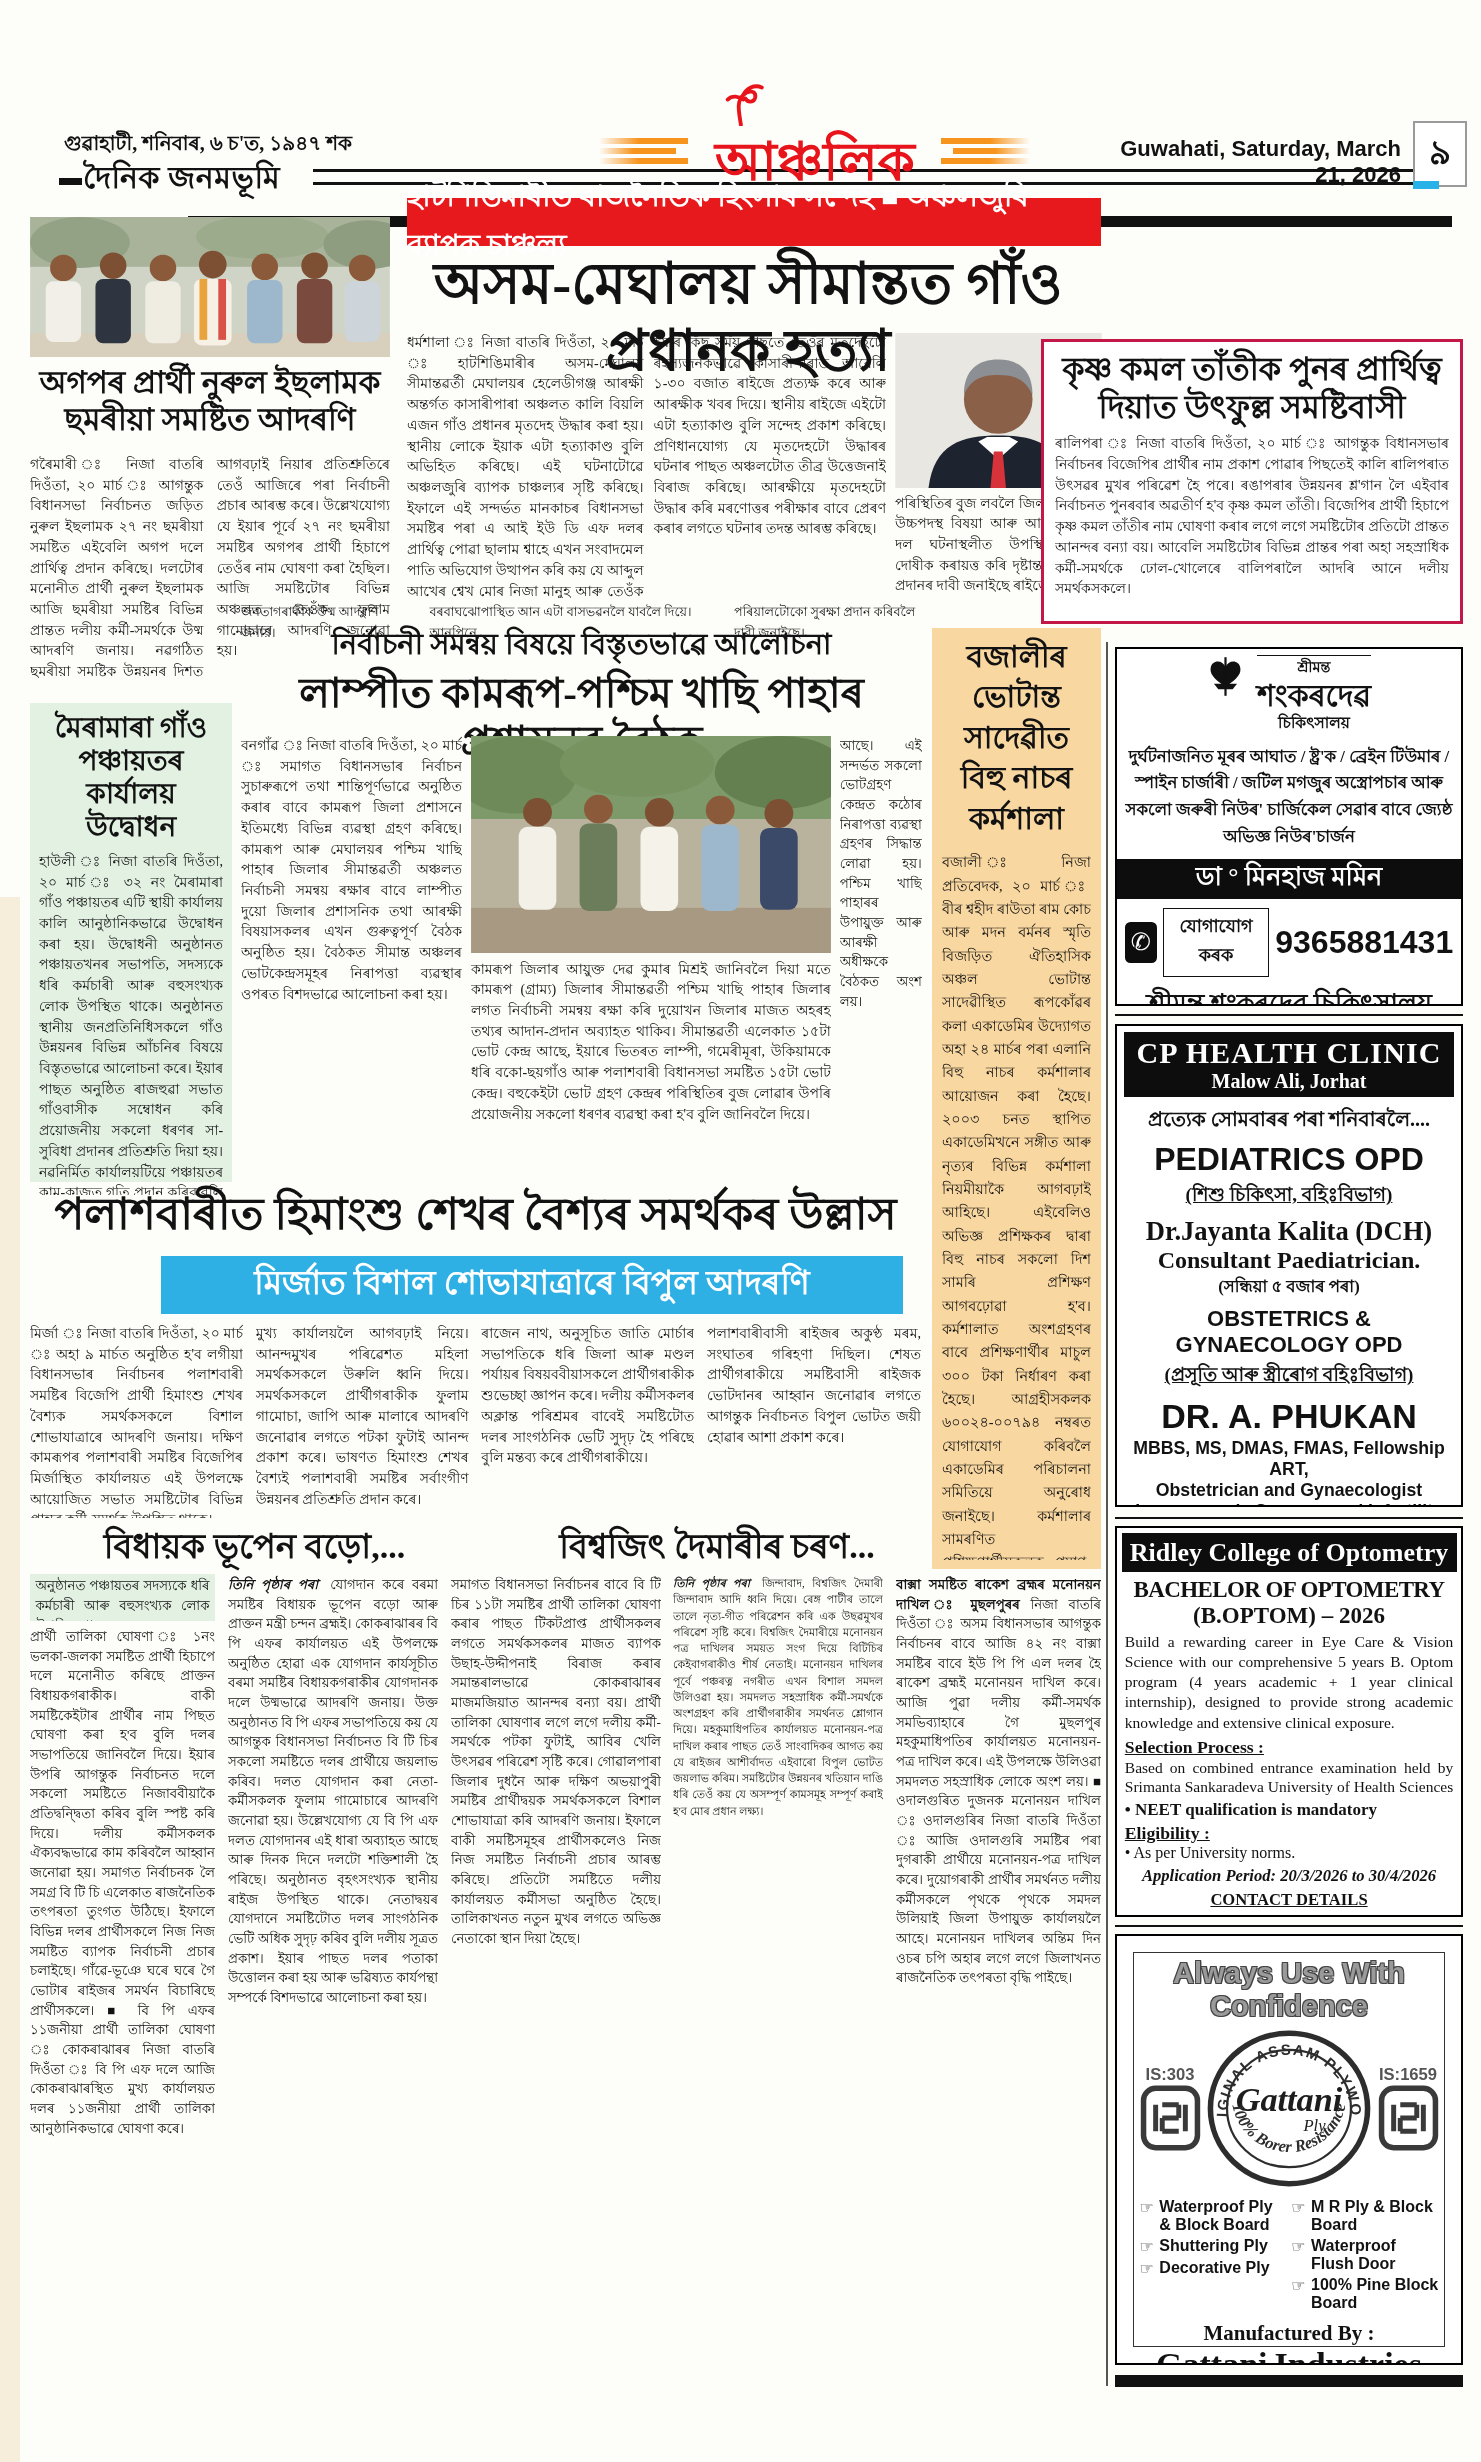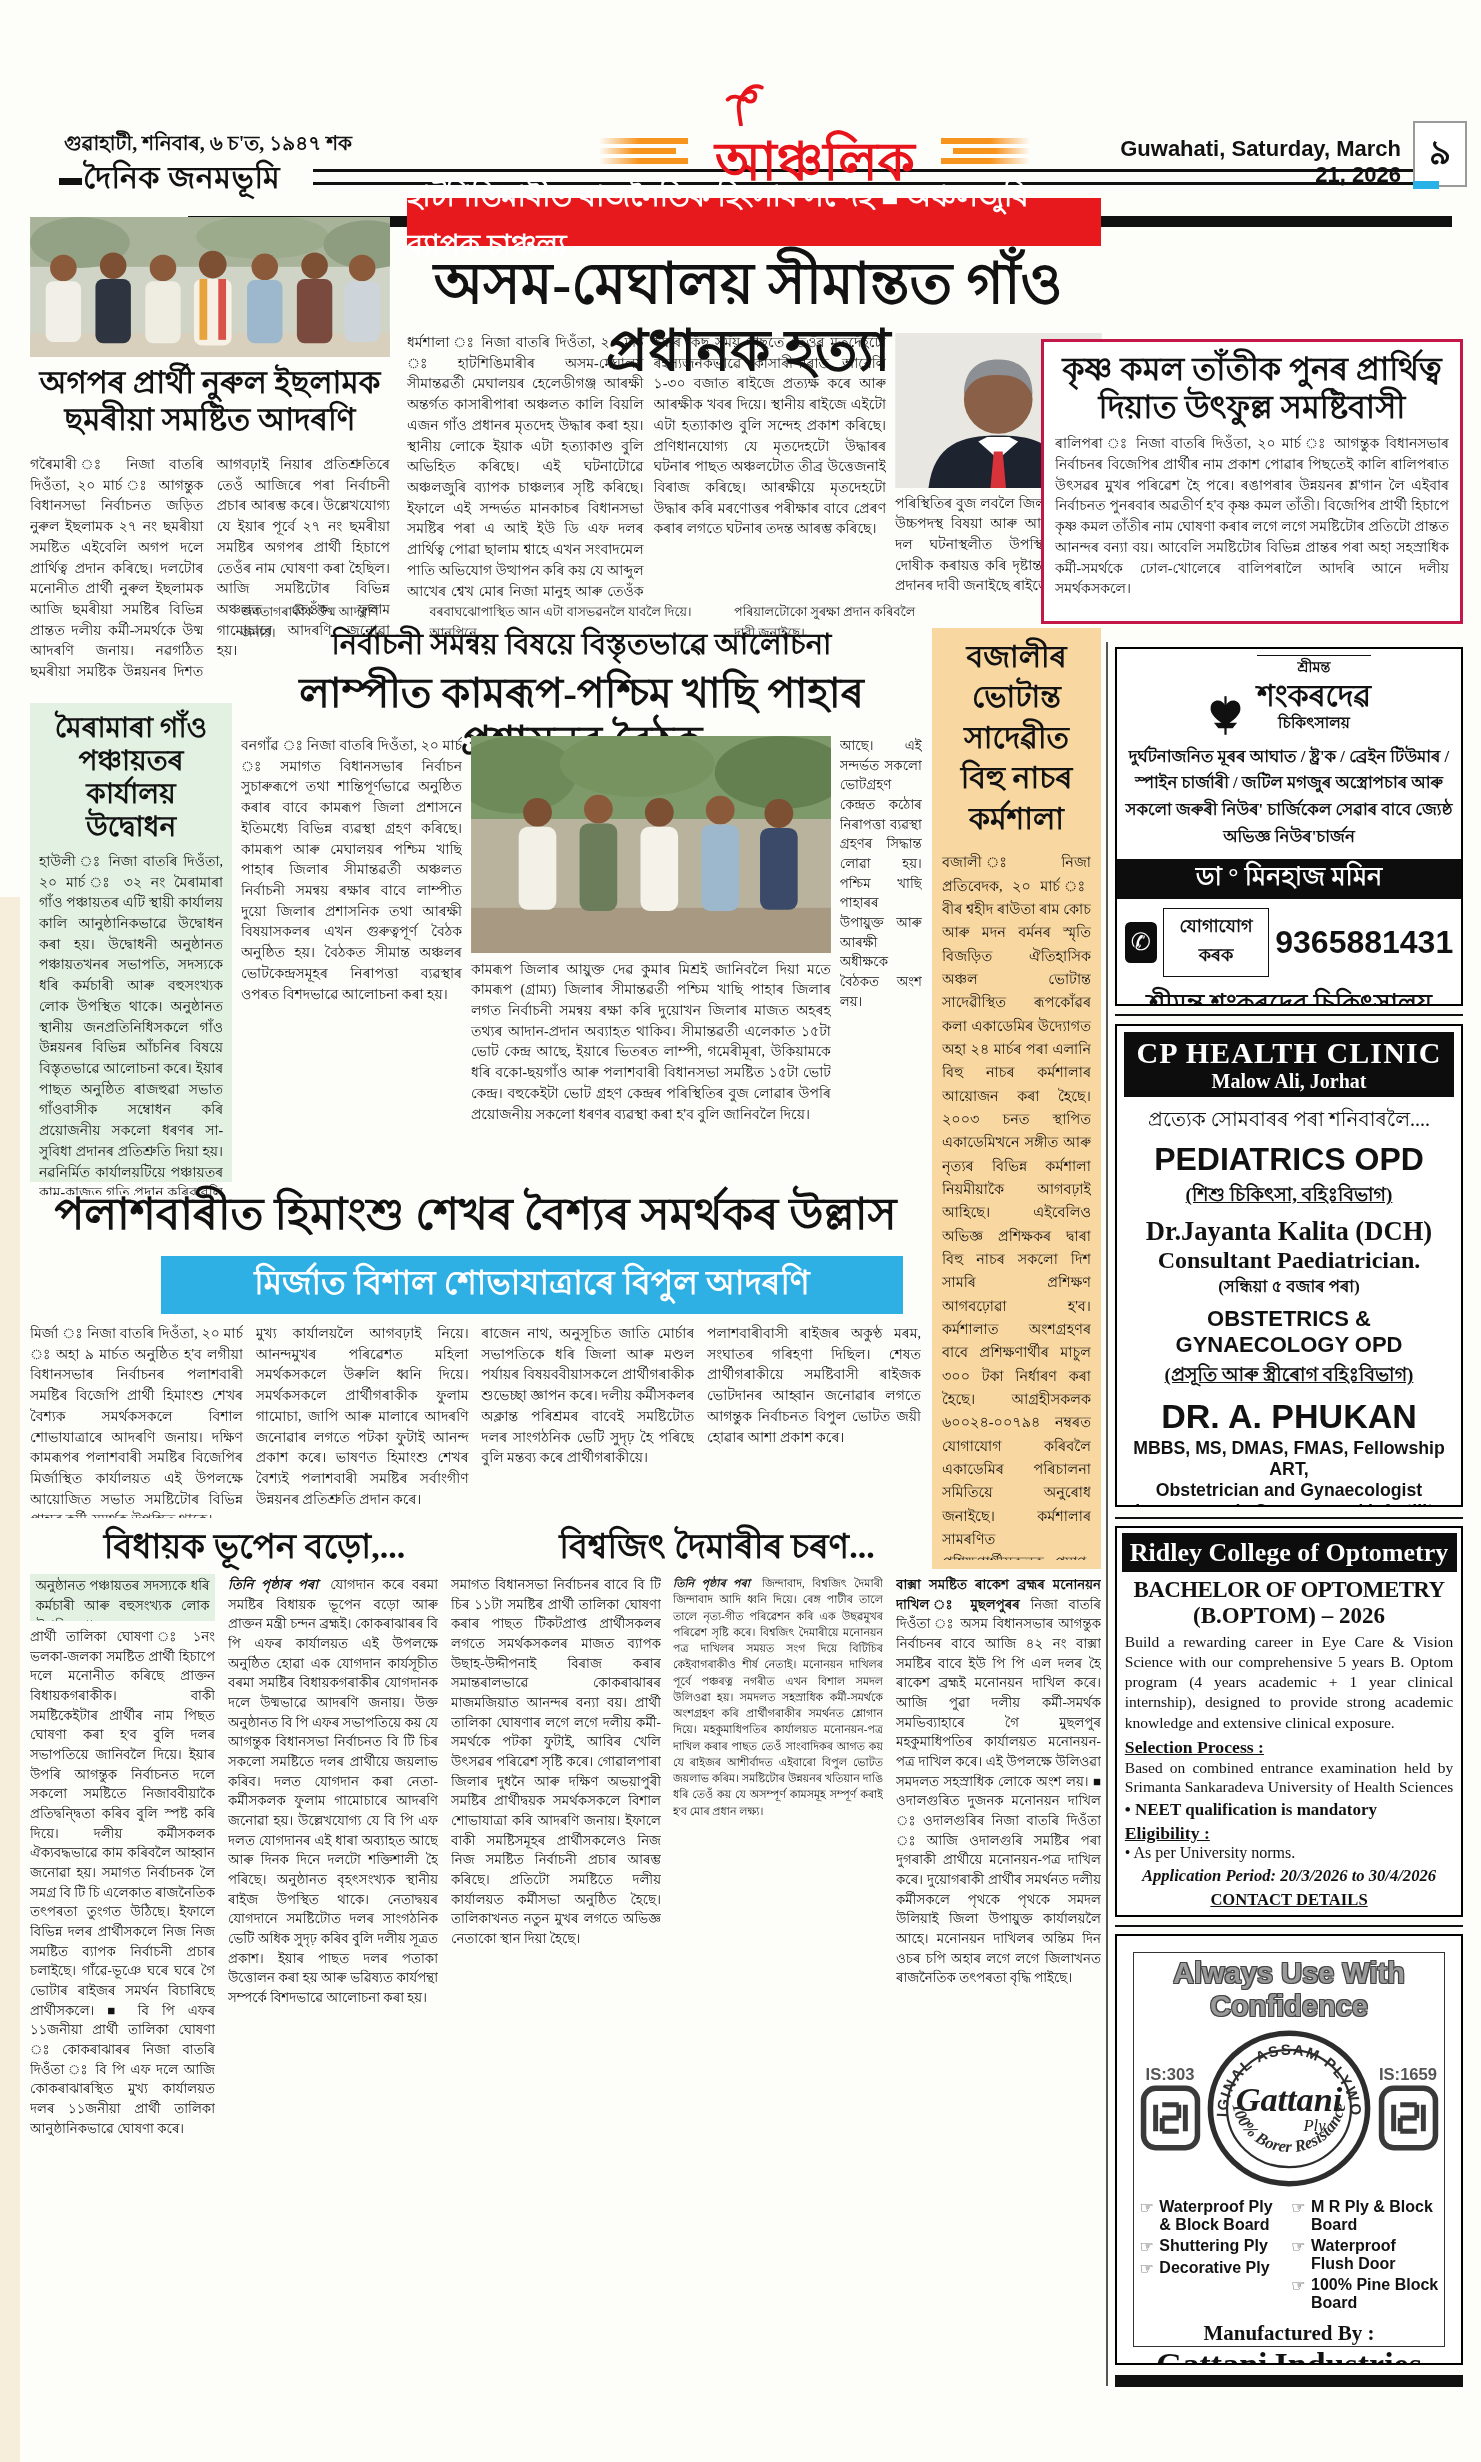--- a/index.html
+++ b/index.html
@@ -203,21 +203,21 @@
     <span>জিন্দাবাদ, বিশ্বজিৎ দৈমাৰী জিন্দাবাদ আদি ধ্বনি দিয়ে। ৰেঙ্গ পাটীৰ তালে তালে নৃত্য-গীত পৰিৱেশন কৰি এক উছৱমুখৰ পৰিৱেশ সৃষ্টি কৰে। বিশ্বজিৎ দৈমাৰীয়ে মনোনয়ন পত্ৰ দাখিলৰ সময়ত সংগ দিয়ে বিটিচিৰ কেইবাগৰাকীও শীৰ্ষ নেতাই। মনোনয়ন দাখিলৰ পূৰ্বে পঞ্চৰত্ন নগৰীত এখন বিশাল সমদল উলিওৱা হয়। সমদলত সহস্ৰাধিক কৰ্মী-সমৰ্থকে অংশগ্ৰহণ কৰি প্ৰাৰ্থীগৰাকীৰ সমৰ্থনত শ্লোগান দিয়ে। মহকুমাধিপতিৰ কাৰ্যালয়ত মনোনয়ন-পত্ৰ দাখিল কৰাৰ পাছত তেওঁ সাংবাদিকৰ আগত কয় যে ৰাইজৰ আশীৰ্বাদত এইবাৰো বিপুল ভোটত জয়লাভ কৰিম। সমষ্টিটোৰ উন্নয়নৰ খতিয়ান দাঙি ধৰি তেওঁ কয় যে অসম্পূৰ্ণ কামসমূহ সম্পূৰ্ণ কৰাই হ'ব মোৰ প্ৰধান লক্ষ্য।</span>
   </div>
   <div class="abs news j" style="left:896px;top:1575px;width:205px;height:855px;font-size:13.3px;">
     <b>বাক্সা সমষ্টিত ৰাকেশ ব্ৰহ্মৰ মনোনয়ন দাখিল ঃ মুছলপুৰৰ</b>
     <span>নিজা বাতৰি দিওঁতা ঃ অসম বিধানসভাৰ আগন্তুক নিৰ্বাচনৰ বাবে আজি ৪২ নং বাক্সা সমষ্টিৰ বাবে ইউ পি পি এল দলৰ হৈ ৰাকেশ ব্ৰহ্মই মনোনয়ন দাখিল কৰে। আজি পুৱা দলীয় কৰ্মী-সমৰ্থক সমভিব্যাহাৰে গৈ মুছলপুৰ মহকুমাধিপতিৰ কাৰ্যালয়ত মনোনয়ন-পত্ৰ দাখিল কৰে। এই উপলক্ষে উলিওৱা সমদলত সহস্ৰাধিক লোকে অংশ লয়। ■ ওদালগুৰিত দুজনক মনোনয়ন দাখিল ঃ ওদালগুৰিৰ নিজা বাতৰি দিওঁতা ঃ আজি ওদালগুৰি সমষ্টিৰ পৰা দুগৰাকী প্ৰাৰ্থীয়ে মনোনয়ন-পত্ৰ দাখিল কৰে। দুয়োগৰাকী প্ৰাৰ্থীৰ সমৰ্থনত দলীয় কৰ্মীসকলে পৃথকে পৃথকে সমদল উলিয়াই জিলা উপায়ুক্ত কাৰ্যালয়লৈ আহে। মনোনয়ন দাখিলৰ অন্তিম দিন ওচৰ চপি অহাৰ লগে লগে জিলাখনত ৰাজনৈতিক তৎপৰতা বৃদ্ধি পাইছে।</span>
   </div>
 
   <div class="abs" style="left:1106px;top:642px;width:1.7px;height:1744px;background:#555;"></div>
 
   <div class="abs adbox c" style="left:1115px;top:647px;width:348px;height:359px;padding:5.5px 7.8px;box-sizing:border-box;">
-    <div style="display:flex;align-items:flex-end;justify-content:center;gap:13px;">
+    <div style="display:flex;align-items:flex-start;justify-content:center;gap:13px;">
       <svg width="37" height="43" viewBox="0 0 66 78">
         <path d="M33 22 C28 8 8 8 6 24 C4 38 20 48 33 58 C46 48 62 38 60 24 C58 8 38 8 33 22 Z" fill="#111"></path>
         <rect x="31" y="4" width="4" height="70" fill="#111"></rect>
         <path d="M12 52 L54 52 L46 62 L20 62 Z" fill="#111"></path>
       </svg>
       <div>
         <div style="font-size:14.4px;font-weight:bold;border-top:1.1px solid #111;border-bottom:0;">শ্ৰীমন্ত</div>
         <div style="font-size:30px;font-weight:900;line-height:1.05;">শংকৰদেৱ</div>
         <div style="font-size:15.5px;font-weight:bold;">চিকিৎসালয়</div>
       </div>
@@ -233,21 +233,21 @@
 
   </div>
 
   <div class="abs rule" style="left:1115px;top:1014px;width:348px;height:2.2px;"></div>
 
   <div class="abs adbox c" style="left:1115px;top:1024px;width:348px;height:483px;padding:5.5px 6.6px;box-sizing:border-box;">
     <div class="blackbar" style="padding:4.4px 2.2px;">
       <div style="font-size:30px;font-weight:900;letter-spacing:1.1px;">CP HEALTH CLINIC</div>
       <div style="font-size:20px;font-weight:bold;">Malow Ali, Jorhat</div>
     </div>
-    <div style="margin-top:6.6px;font-size:20px;font-weight:normal;">প্ৰত্যেক সোমবাৰৰ পৰা শনিবাৰলৈ....</div>
+    <div style="margin-top:6.6px;font-size:20px;font-weight:bold;">প্ৰত্যেক সোমবাৰৰ পৰা শনিবাৰলৈ....</div>
     <div class="sans" style="margin-top:4.4px;font-size:32px;font-weight:900;">PEDIATRICS OPD</div>
     <div class="u" style="margin-top:2.2px;font-size:19px;font-weight:bold;">(শিশু চিকিৎসা, বহিঃবিভাগ)</div>
     <div style="margin-top:3.3px;font-size:26.6px;font-weight:900;">Dr.Jayanta Kalita (DCH)</div>
     <div style="font-size:24px;font-weight:900;">Consultant Paediatrician.</div>
     <div style="font-size:16.6px;font-weight:bold;">(সন্ধিয়া ৫ বজাৰ পৰা)</div>
     <div class="sans" style="margin-top:5.5px;font-size:22px;font-weight:900;">OBSTETRICS &amp; GYNAECOLOGY OPD</div>
     <div class="u" style="margin-top:2.2px;font-size:19px;font-weight:bold;">(প্ৰসূতি আৰু স্ত্ৰীৰোগ বহিঃবিভাগ)</div>
     <div class="sans" style="margin-top:4.4px;font-size:34px;font-weight:900;">DR. A. PHUKAN</div>
     <div class="sans" style="margin-top:2.2px;font-size:17.7px;font-weight:bold;">MBBS, MS, DMAS, FMAS, Fellowship ART,</div>
     <div class="sans" style="font-size:17.7px;font-weight:bold;">Obstetrician and Gynaecologist</div>

